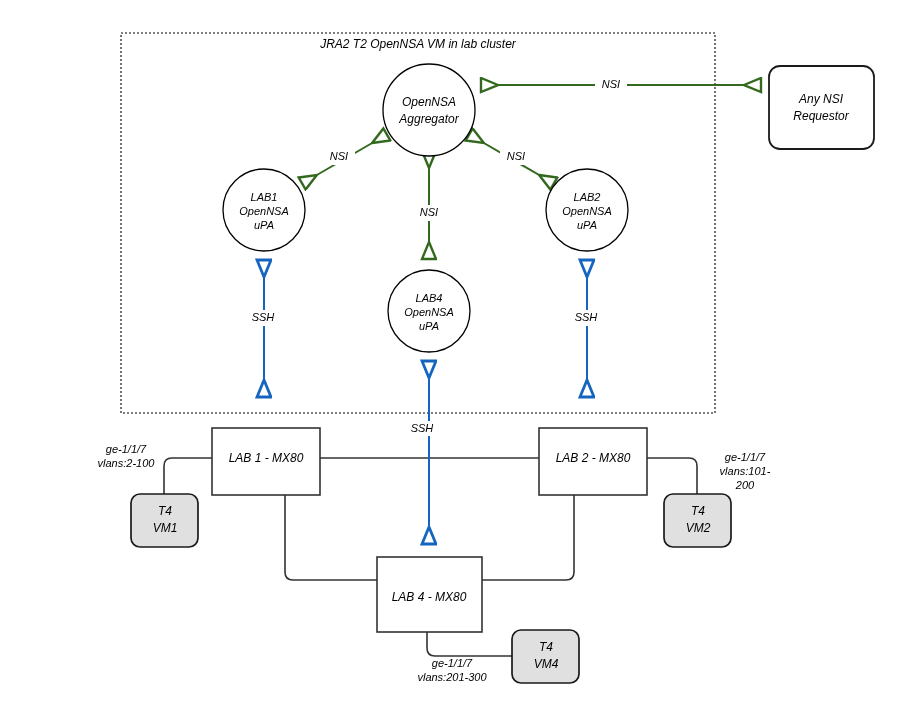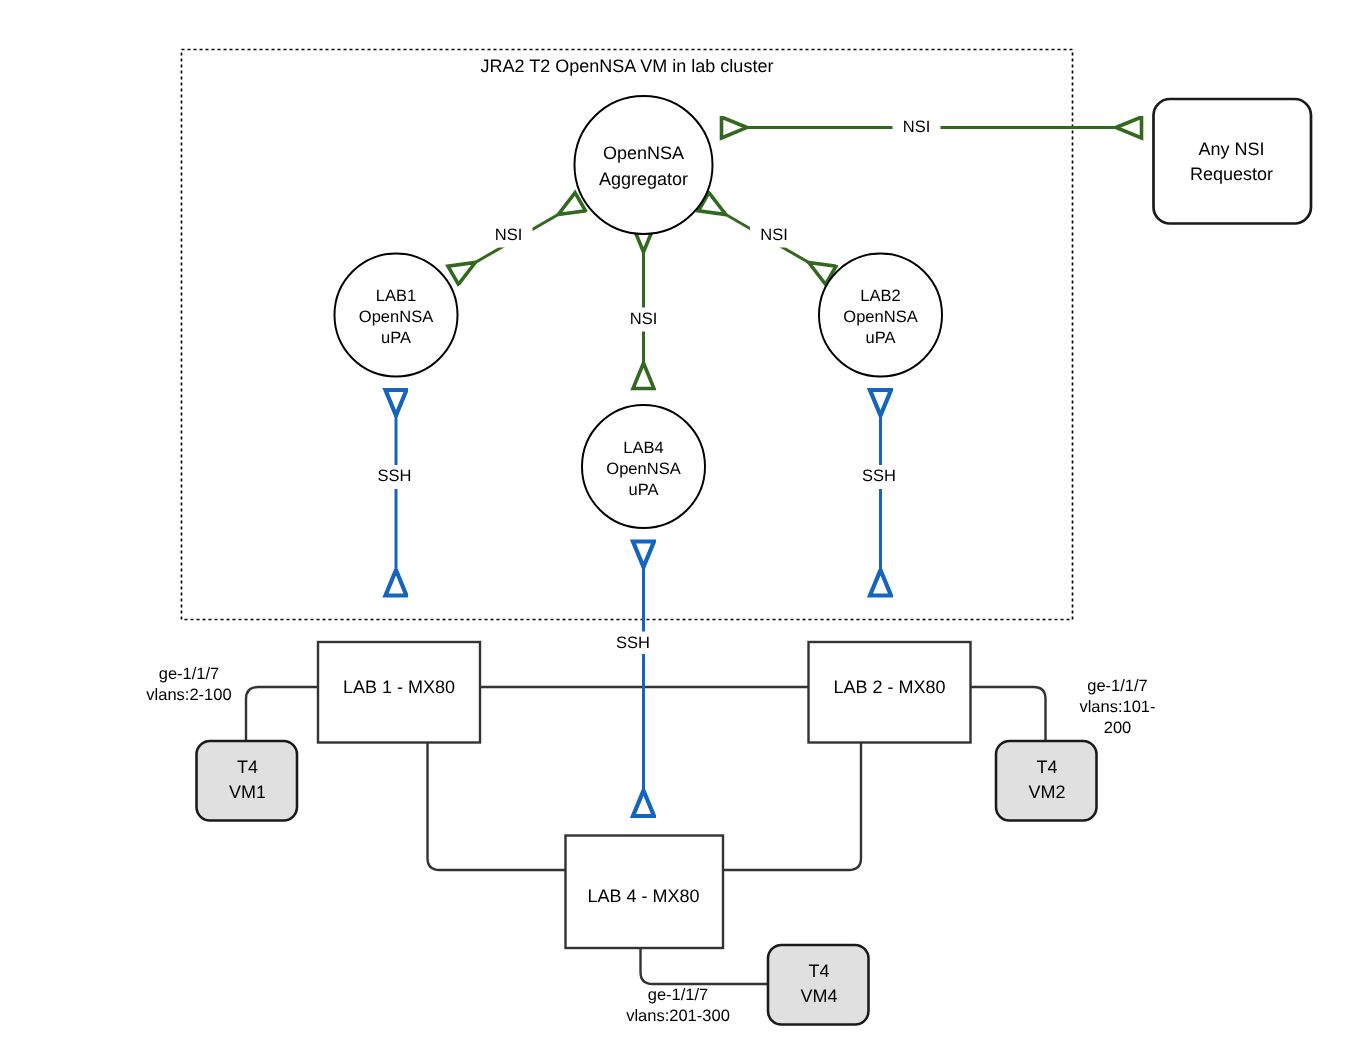--- a/index.html
+++ b/index.html
@@ -10,20 +10,21 @@
   body {
     font-family: "Liberation Sans", sans-serif;
     color: #000000;
   }
   #canvas {
     position: relative;
     width: 899px;
     height: 706px;
     background: #ffffff;
     overflow: hidden;
+    font-style: italic;
   }
   #diagram-svg {
     position: absolute;
     left: 0;
     top: 0;
     width: 899px;
     height: 706px;
   }
   .node-label {
     font-size: 11px;

